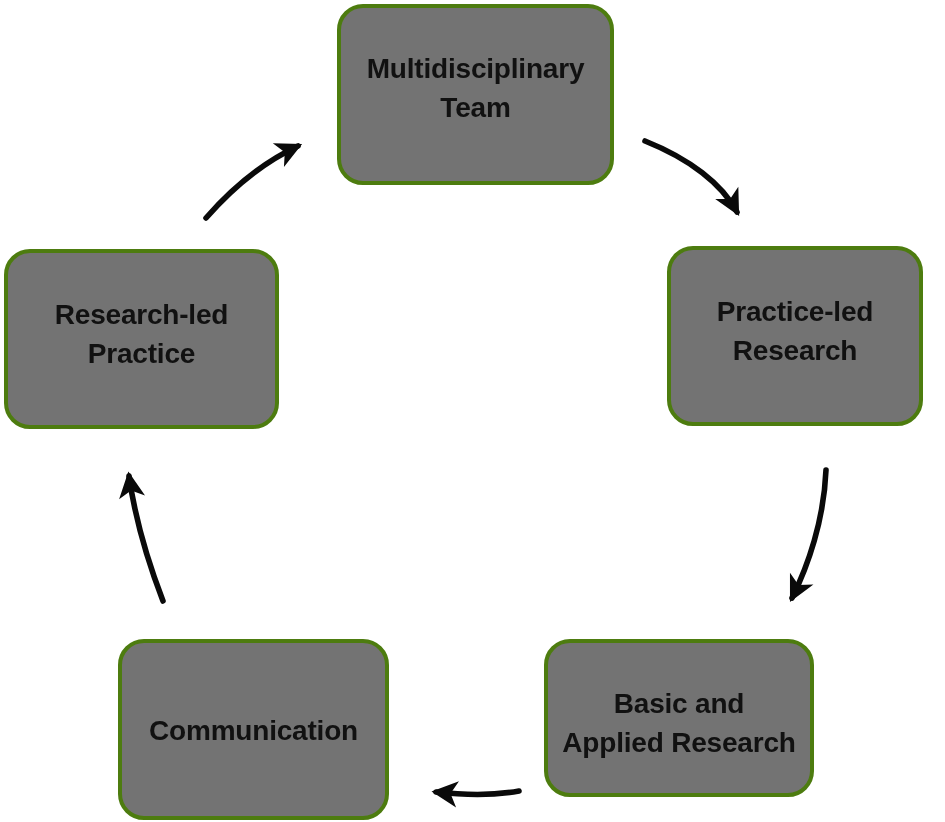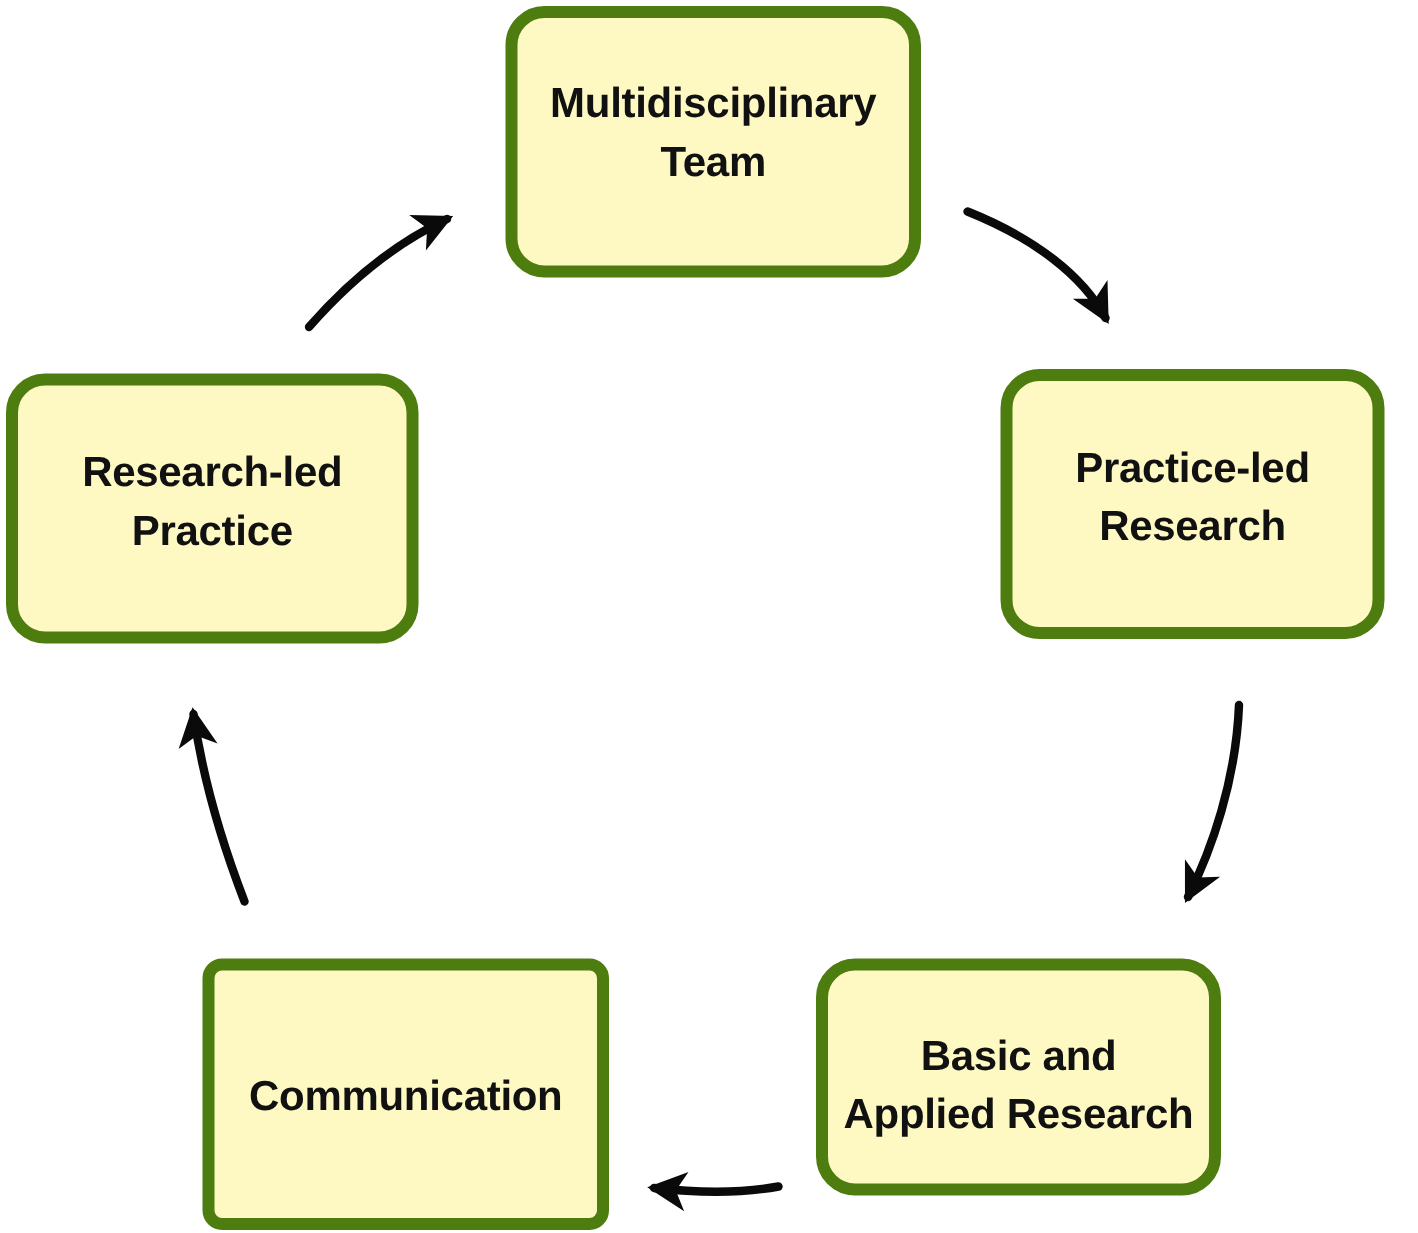--- a/index.html
+++ b/index.html
@@ -13,22 +13,22 @@
   #diagram-canvas {
     position: relative;
     width: 945px;
     height: 822px;
     background: #ffffff;
     overflow: hidden;
   }
   .node-box {
     position: absolute;
     box-sizing: border-box;
-    background: #fef9c3;
-    border: 8px solid #4d7c0f;
+    background: #737373;
+    border: 4px solid #4d7c0f;
     border-radius: 26px;
     display: flex;
     align-items: center;
     justify-content: center;
     text-align: center;
   }
   .node-label {
     font-family: "Liberation Sans", sans-serif;
     font-weight: bold;
     font-size: 28px;
@@ -51,21 +51,21 @@
   #node-practice-led-research .node-label {
     transform: translateY(-4px);
   }
   #node-basic-and-applied-research {
     left: 544px; top: 639px; width: 270px; height: 158px;
   }
   #node-basic-and-applied-research .node-label {
     transform: translateY(6px);
   }
   #node-communication {
-    left: 135px; top: 639px; width: 271px; height: 181px; border-radius: 13px;
+    left: 118px; top: 639px; width: 271px; height: 181px;
   }
   #node-communication .node-label {
     transform: translateY(2px);
   }
   #node-research-led-practice {
     left: 4px; top: 249px; width: 275px; height: 180px;
   }
   #node-research-led-practice .node-label {
     transform: translateY(-4px);
   }

